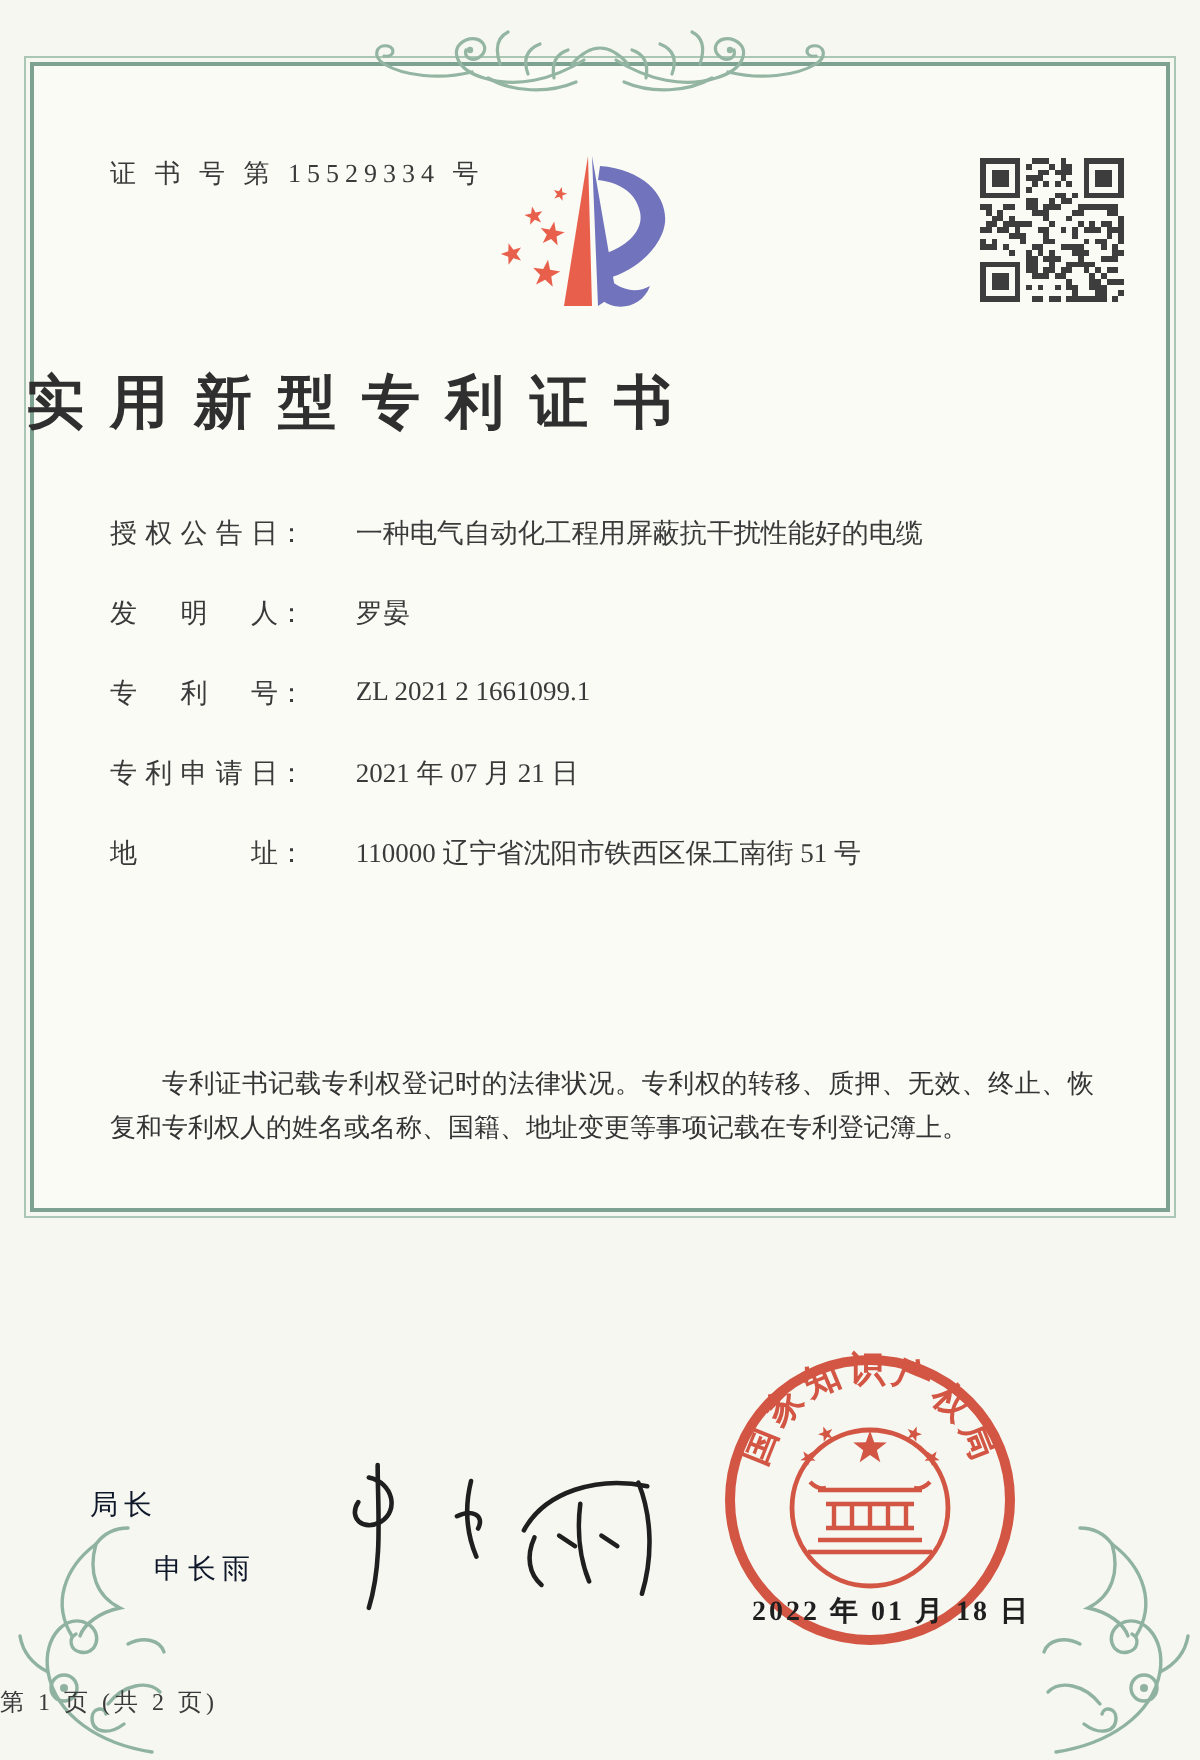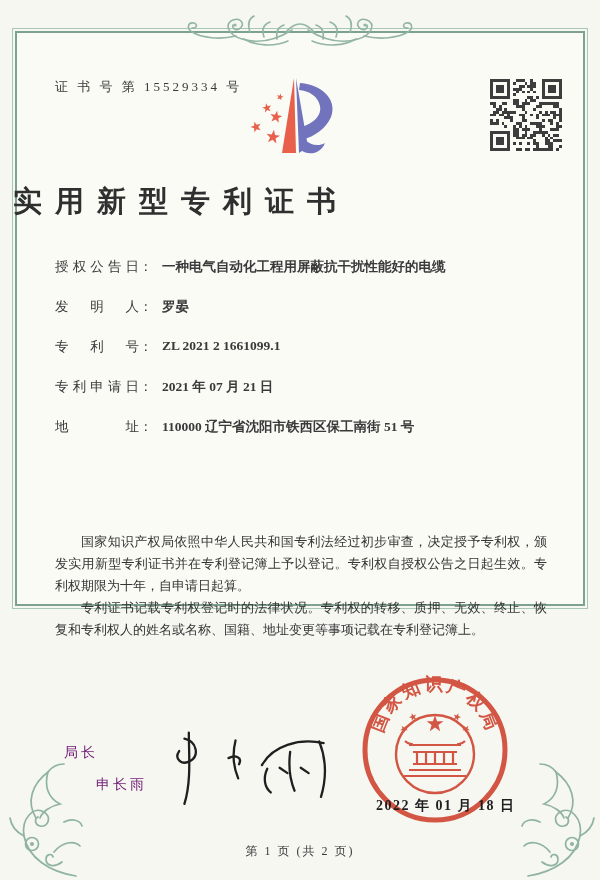--- a/index.html
+++ b/index.html
@@ -25,31 +25,31 @@
   .qr{left:490px;top:79px;width:72px;height:72px;}
   .title{
     left:0;top:182px;width:600px;text-align:left;
     font-size:29px;font-weight:700;letter-spacing:13px;text-indent:13px;
     color:#2f2f2f;
   }
   .fields{left:55px;top:258px;width:500px;font-size:13.5px;color:#3a3a3a;}
   .frow{height:21px;margin-bottom:19px;white-space:nowrap;}
   .flabel{display:inline-block;width:84px;text-align:justify;text-align-last:justify;vertical-align:top;}
   .fcolon{display:inline-block;vertical-align:top;}
-  .fvalue{display:inline-block;margin-left:6px;vertical-align:top;font-weight:bold;}
+  .fvalue{display:inline-block;margin-left:22px;vertical-align:top;}
   .fvalue.w160{width:158px;}
   .paras{left:55px;top:531px;width:492px;font-size:13px;line-height:22px;color:#343434;text-align:justify;}
   .paras p{margin:0;text-indent:2em;}
-  .signer{left:64px;font-size:14px;letter-spacing:3px;color:#701a75;}
+  .signer{left:45px;font-size:14px;letter-spacing:3px;color:#0f172a;}
   .signer-title{top:744px;}
   .signer-name{top:776px;margin-left:32px;}
   .signature{left:158px;top:726px;}
   .seal{left:347px;top:666px;mix-blend-mode:multiply;}
   .seal-date{left:376px;top:797px;font-size:14px;font-weight:600;letter-spacing:1.5px;color:#1f1f1f;}
-  .footer{left:0;top:843px;width:600px;text-align:center;font-size:12px;letter-spacing:2px;color:#3a3a3a;}
+  .footer{left:0;top:843px;width:600px;text-align:left;font-size:12px;letter-spacing:2px;color:#3a3a3a;}
   .ornament-top{left:178px;top:6px;}
   .ornament-bl{left:2px;top:760px;}
   .ornament-br{left:518px;top:760px;transform:scaleX(-1);}
   svg{display:block;}
 </style>
 </head>
 <body>
 
 <svg width="0" height="0" style="position:absolute">
   <defs>
@@ -336,21 +336,20 @@
       <span class="flabel">专利申请日</span><span class="fcolon">：</span>
       <span class="fvalue">2021 年 07 月 21 日</span>
     </div>
     <div class="frow">
       <span class="flabel">地址</span><span class="fcolon">：</span>
       <span class="fvalue">110000 辽宁省沈阳市铁西区保工南街 51 号</span>
     </div>
   </div>
 
   <div class="abs paras">
-    <p>国家知识产权局依照中华人民共和国专利法经过初步审查，决定授予专利权，颁发实用新型专利证书并在专利登记簿上予以登记。专利权自授权公告之日起生效。专利权期限为十年，自申请日起算。</p>
     <p>专利证书记载专利权登记时的法律状况。专利权的转移、质押、无效、终止、恢复和专利权人的姓名或名称、国籍、地址变更等事项记载在专利登记簿上。</p>
   </div>
 
   <div class="abs signer signer-title">局长</div>
   <div class="abs signer signer-name">申长雨</div>
 
   <svg class="abs signature" width="185" height="88" viewBox="0 0 210 95">
     <g fill="none" stroke="#1f1f1f" stroke-width="2.6" stroke-linecap="round">
       <path d="M30,12 C44,15 47,31 37,37 C27,43 18,35 24,26"></path>
       <path d="M35,5 C35,30 38,60 30,86"></path>

